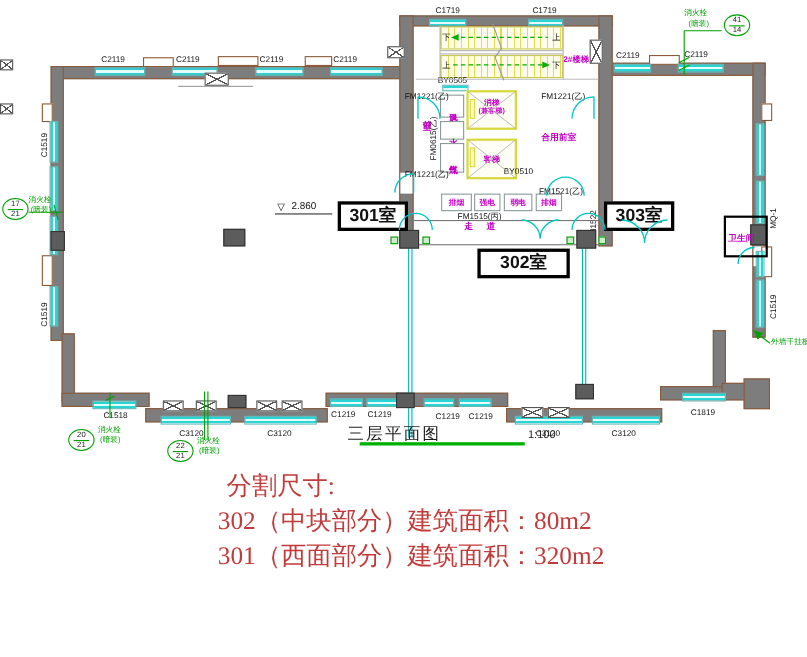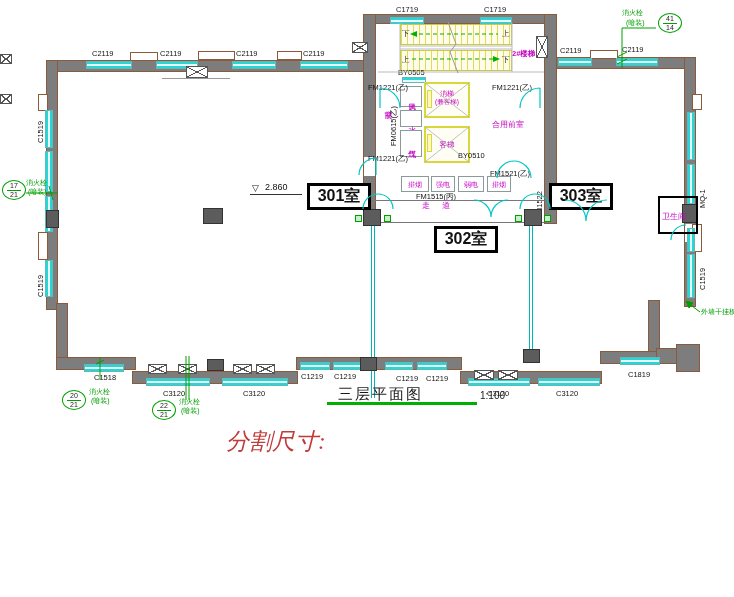--- a/index.html
+++ b/index.html
@@ -8,21 +8,21 @@
          font-family:"Liberation Sans",sans-serif;color:#111;}
   .abs{position:absolute;}
   .w{position:absolute;background:#7d7d7d;border:1px solid #8a5a3a;}
   .gap{position:absolute;background:#fff;}
   .bump{position:absolute;background:#fff;border:1px solid #8a5a3a;}
   .winh{position:absolute;height:8px;background:repeating-linear-gradient(180deg,#29d6d6 0 2px,#e8fcfc 2px 4px);border:1px solid #63b8b8;}
   .winv{position:absolute;width:8px;background:repeating-linear-gradient(90deg,#29d6d6 0 2px,#e8fcfc 2px 4px);border:1px solid #63b8b8;}
   .lbl{position:absolute;font-size:7.5px;line-height:1;white-space:nowrap;color:#111;}
   .vlbl{position:absolute;font-size:7.5px;line-height:1;white-space:nowrap;color:#111;
         transform-origin:0 0;transform:rotate(-90deg);}
-  .mag{color:#c400c4;}
+  .mag{color:#c400c4;font-weight:bold;}
   .grn{position:absolute;font-size:7px;line-height:1;white-space:nowrap;color:#00a000;}
   .thin{position:absolute;background:#777;}
   .cyline{position:absolute;width:4px;border-left:1px solid #00b5b5;border-right:1px solid #00b5b5;}
   .col{position:absolute;background:#5c5c5c;border:1px solid #333;}
   .gsq{position:absolute;width:7px;height:7px;border:1px solid #00a000;background:#cdeccd;}
   .xbox{position:absolute;border:1px solid #555;background:
     linear-gradient(to top right,transparent calc(50% - .6px),#555 calc(50% - .6px) calc(50% + .6px),transparent calc(50% + .6px)),
     linear-gradient(to bottom right,transparent calc(50% - .6px),#555 calc(50% - .6px) calc(50% + .6px),transparent calc(50% + .6px)),#fff;}
   .stairs{position:absolute;background:repeating-linear-gradient(90deg,#dede50 0 1px,#fffceb 1px 6px);border:1px solid #c9c94a;}
   .shaft{position:absolute;border:2px solid #d8d83a;background:#fffef4;}
@@ -31,21 +31,21 @@
   .cjkv{writing-mode:vertical-rl;text-orientation:upright;font-size:8px;line-height:1.05;}
   .roombox{position:absolute;border:3px solid #000;background:#fff;display:flex;align-items:center;justify-content:center;
            font-weight:bold;font-size:16px;font-family:"Liberation Sans",sans-serif;}
   .circ{position:absolute;width:24px;height:20px;border:1px solid #00a000;border-radius:50%;background:#fff;
         display:flex;flex-direction:column;align-items:center;justify-content:center;font-size:7px;line-height:8px;color:#222;}
   .circ .ct{border-bottom:1px solid #00a000;padding:0 3px;}
   .title{position:absolute;font-family:"Liberation Serif",serif;font-size:15px;letter-spacing:2px;color:#1a1a1a;}
   .scale{position:absolute;font-size:10px;color:#222;}
   .redblock{position:absolute;left:198px;top:426px;color:#c13b3b;font-family:"Liberation Serif",serif;
             font-size:23px;line-height:32px;white-space:nowrap;}
-  .redblock .h{margin-left:28px;font-style:italic;}
+  .redblock .h{margin-left:8px;}
 </style>
 </head>
 <body>
 
 <div class="stage">
 
   <div class="w" style="left:48px;top:60px;width:317px;height:12px"></div>
   <div class="w" style="left:555px;top:57px;width:141px;height:12px"></div>
   <div class="w" style="left:363px;top:14px;width:194px;height:10px"></div>
   <div class="w" style="left:363px;top:14px;width:13px;height:210px"></div>
@@ -201,21 +201,21 @@
   <div class="xbox" style="left:0px;top:94px;width:12px;height:10px"></div>
   <div class="xbox" style="left:148px;top:364px;width:19px;height:10px"></div>
   <div class="xbox" style="left:178px;top:364px;width:19px;height:10px"></div>
   <div class="xbox" style="left:233px;top:364px;width:19px;height:10px"></div>
   <div class="xbox" style="left:256px;top:364px;width:19px;height:10px"></div>
   <div class="xbox" style="left:474px;top:370px;width:20px;height:10px"></div>
   <div class="xbox" style="left:498px;top:370px;width:20px;height:10px"></div>
 
   <div class="roombox" style="left:307px;top:183px;width:64px;height:27px">301室</div>
   <div class="roombox" style="left:549px;top:183px;width:64px;height:27px">303室</div>
-  <div class="roombox" style="left:434px;top:226px;width:64px;height:27px">302室</div>
+  <div class="roombox" style="left:434px;top:226px;width:84px;height:27px">302室</div>
   <div class="lbl mag" style="left:422px;top:202px;font-size:8px;letter-spacing:5px">走 道</div>
   <div class="abs" style="left:658px;top:196px;width:40px;height:38px;border:2px solid #000">
     <span class="lbl mag" style="left:2px;top:15px;font-size:8px">卫生间</span>
   </div>
 
   <div class="lbl" style="left:252px;top:184px;font-size:9px">▽</div>
   <div class="lbl" style="left:265px;top:183px;font-size:9px">2.860</div>
   <div class="thin" style="left:250px;top:194px;width:52px;height:1px;background:#333"></div>
 
   <div class="circ" style="left:2px;top:180px">
@@ -298,21 +298,23 @@
         <line x1="622" y1="28" x2="622" y2="68"></line>
       <line x1="617" y1="57" x2="627" y2="52"></line>
         <line x1="617" y1="64" x2="627" y2="59"></line>
     </g>
     <g stroke="#00a000" stroke-width="1" fill="#00a000">
       <line x1="700" y1="312" x2="688" y2="303"></line>
       <polygon points="686,301 693,303 689,308"></polygon>
     </g>
   </svg>
 
-  <div class="title" style="left:338px;top:385px">三层平面图</div>
+  <div class="title" style="left:316px;top:385px">三层平面图</div>
   <div class="abs" style="left:327px;top:402px;width:150px;height:3px;background:#00b000"></div>
   <div class="scale" style="left:480px;top:390px">1:100</div>
 
   <div class="redblock">
     <div class="h">分割尺寸:</div>
+    <div>302（中块部分）建筑面积：80m2</div>
+    <div>301（西面部分）建筑面积：320m2</div>
   </div>
 
 </div>
 
 </body></html>

